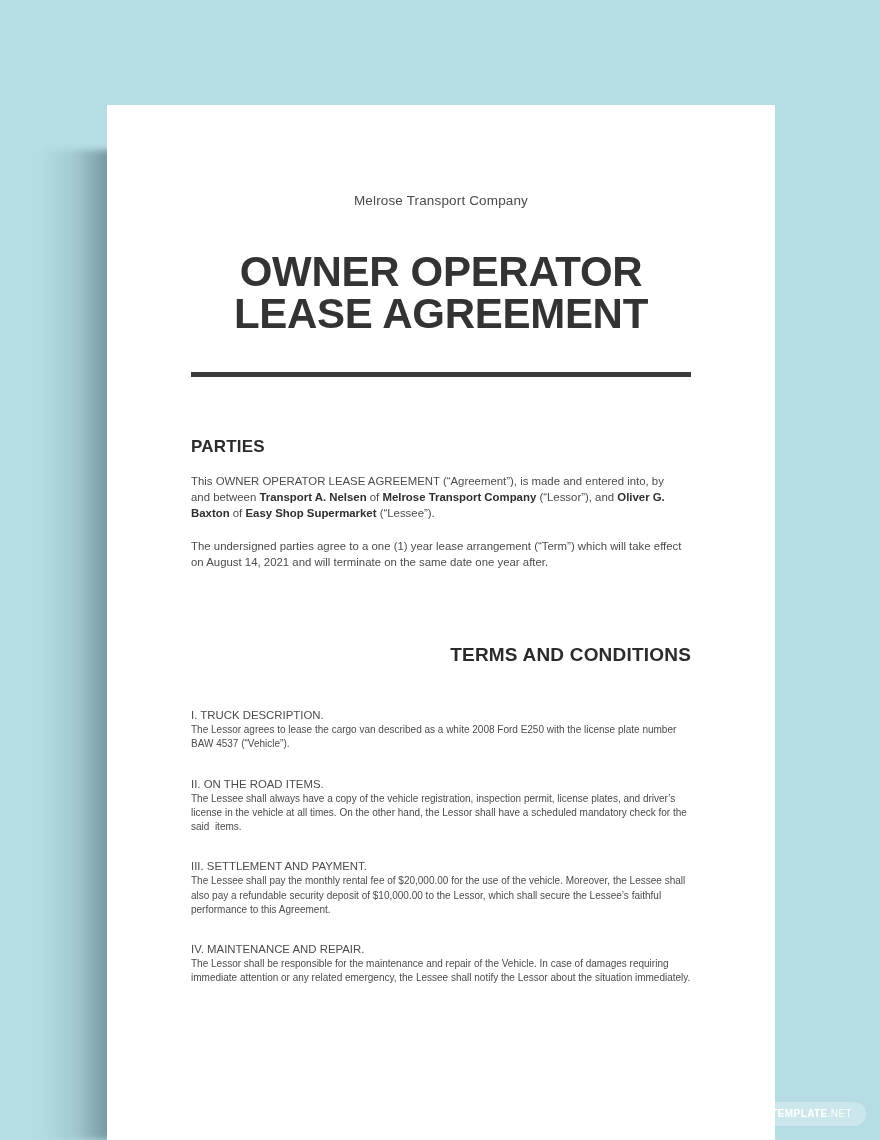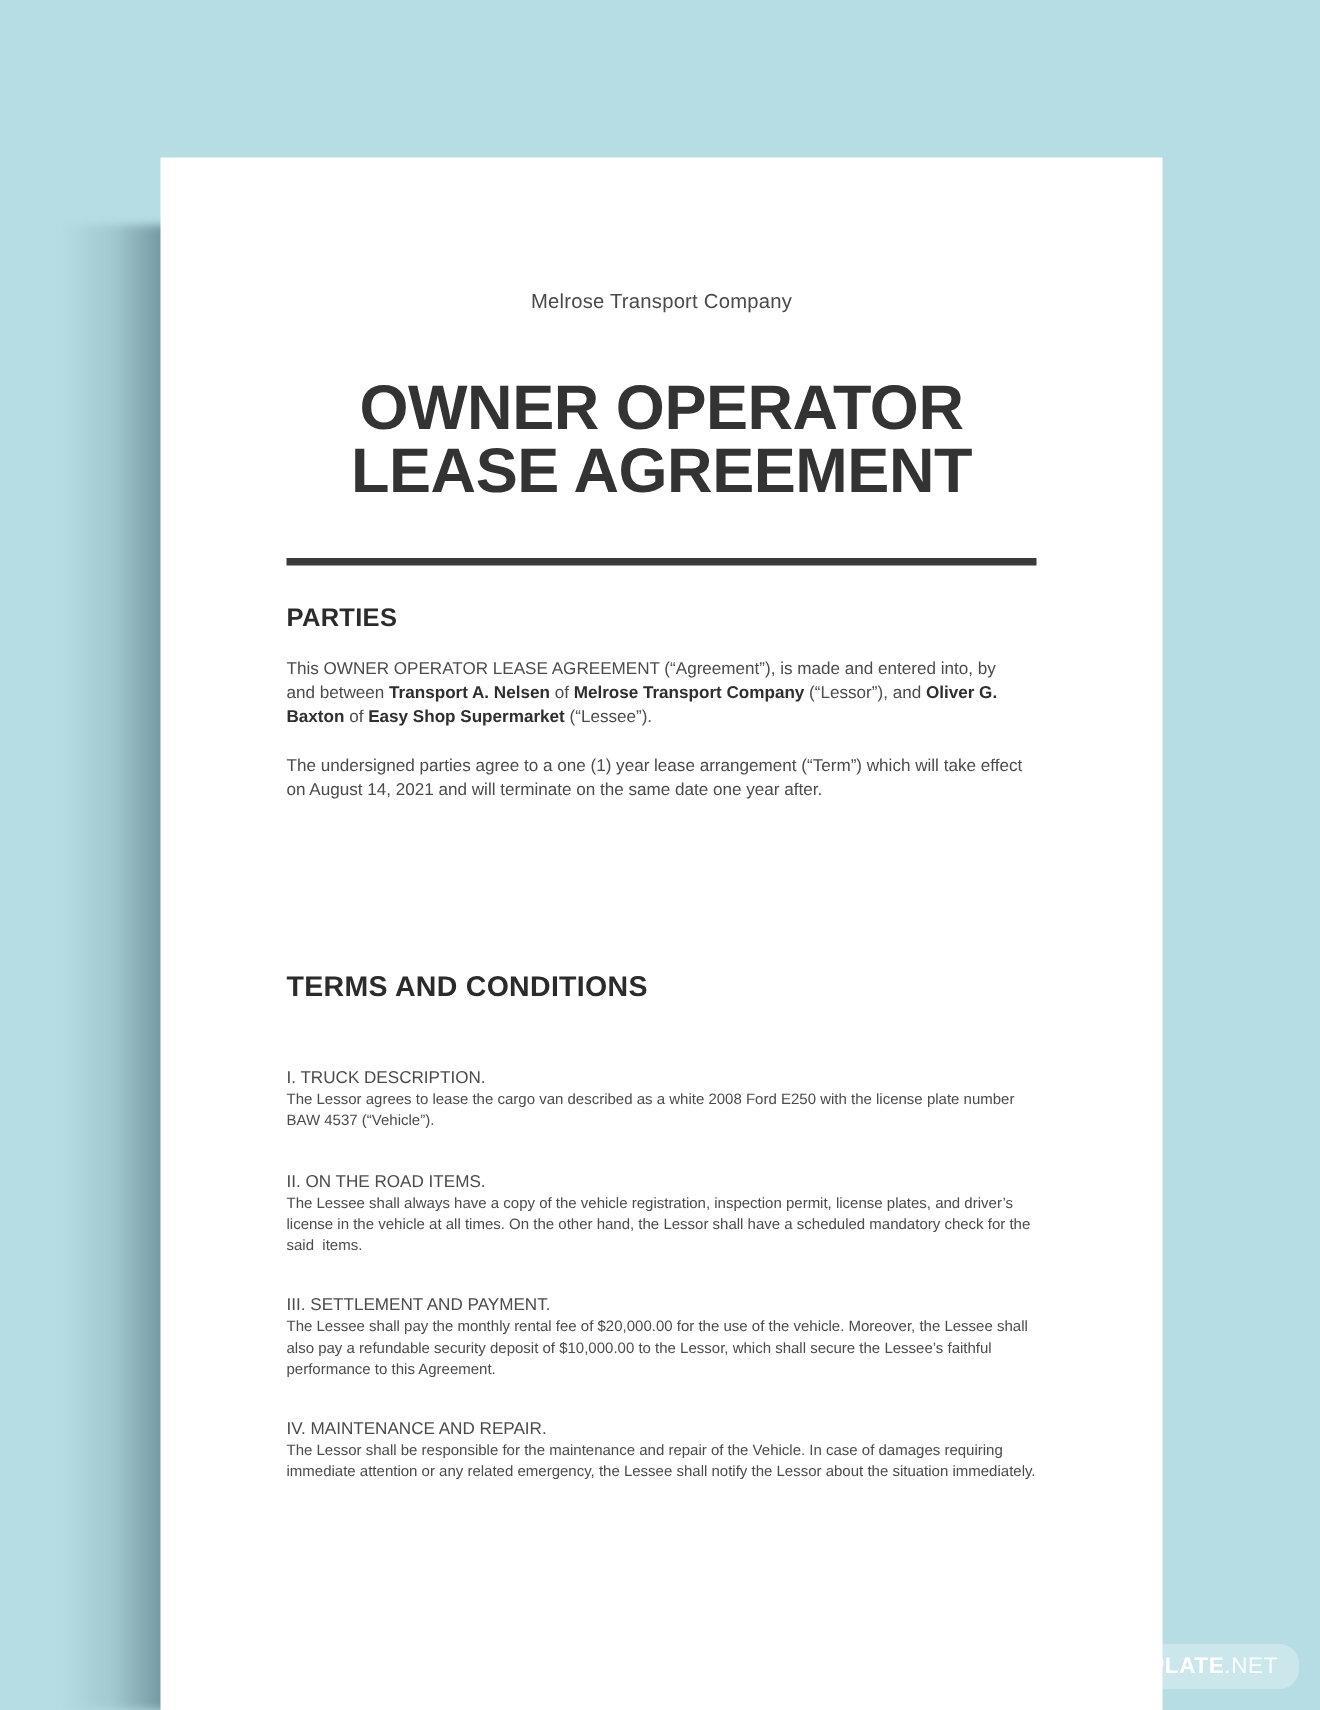--- a/index.html
+++ b/index.html
@@ -80,38 +80,38 @@
     width: 500px;
   }
 
   .section-head {
     font-size: 17px;
     font-weight: bold;
     color: #2b2b2b;
     letter-spacing: 0.2px;
   }
 
-  #parties-heading   { margin-top: 25px; }
+  #parties-heading   { margin-top: 60px; }
   #lease-term-heading{ margin-top: 49px; }
 
   .para {
     font-size: 11.4px;
     line-height: 1.42;
     color: #4b4b4b;
     margin-top: 16px;
     text-align: left;
   }
 
   .para b { color: #2f2f2f; font-weight: bold; }
 
   #parties-paragraph { width: 482px; }
 
   .terms-title {
-    margin-top: 113px;
-    text-align: left;
+    margin-top: 74px;
+    text-align: right;
     font-size: 19px;
     font-weight: bold;
     color: #2b2b2b;
     letter-spacing: 0.2px;
   }
 
   .clause { margin-top: 24px; }
   #clause-0 { margin-top: 41px; }
 
   .clause-head {
@@ -128,21 +128,21 @@
   }
 
   
   #watermark {
     position: absolute;
     right: 14px;
     bottom: 14px;
     background: rgba(255,255,255,0.30);
     border-radius: 13px;
     padding: 6px 14px 7px 14px;
-    font-size: 15px;
+    font-size: 10px;
     font-weight: bold;
     letter-spacing: 0.4px;
     color: #ffffff;
     white-space: nowrap;
   }
   #watermark .suffix { font-weight: normal; opacity: 0.92; }
 </style>
 </head>
 <body>
 

